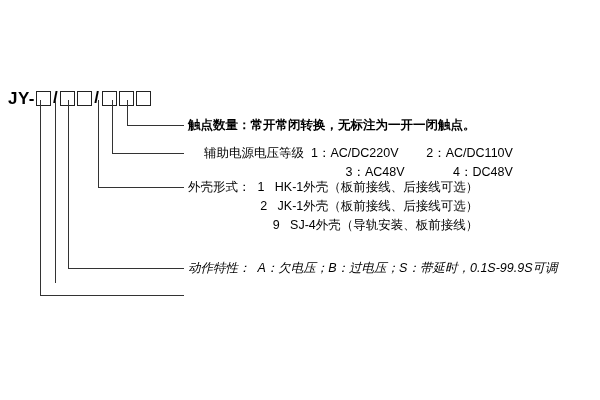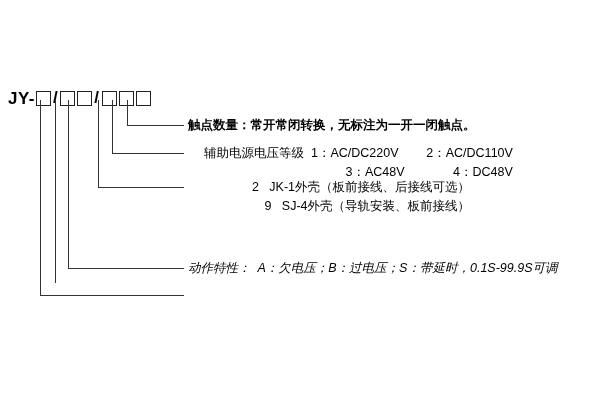--- a/index.html
+++ b/index.html
@@ -119,20 +119,21 @@
   <div class="label bold" style="left:188px; top:116px;">
     <span class="ln">触点数量：常开常闭转换，无标注为一开一闭触点。</span>
   </div>
 
   <div class="label" style="left:180px; top:144px;margin-left:24px;">
     <span class="ln">辅助电源电压等级  1：AC/DC220V        2：AC/DC110V</span>
     <span class="ln indent-1">3：AC48V              4：DC48V</span>
   </div>
 
   <div class="label" style="left:188px; top:178px;">
+    <span class="ln">外壳形式：  1   HK-1外壳（板前接线、后接线可选）</span>
     <span class="ln indent-2">2   JK-1外壳（板前接线、后接线可选）</span>
     <span class="ln indent-2">9   SJ-4外壳（导轨安装、板前接线）</span>
   </div>
 
   <div class="label" style="left:188px; top:259px;font-style:italic;">
     <span class="ln">动作特性：  A：欠电压；B：过电压；S：带延时，0.1S-99.9S可调</span>
   </div>
 
 
 </div>

